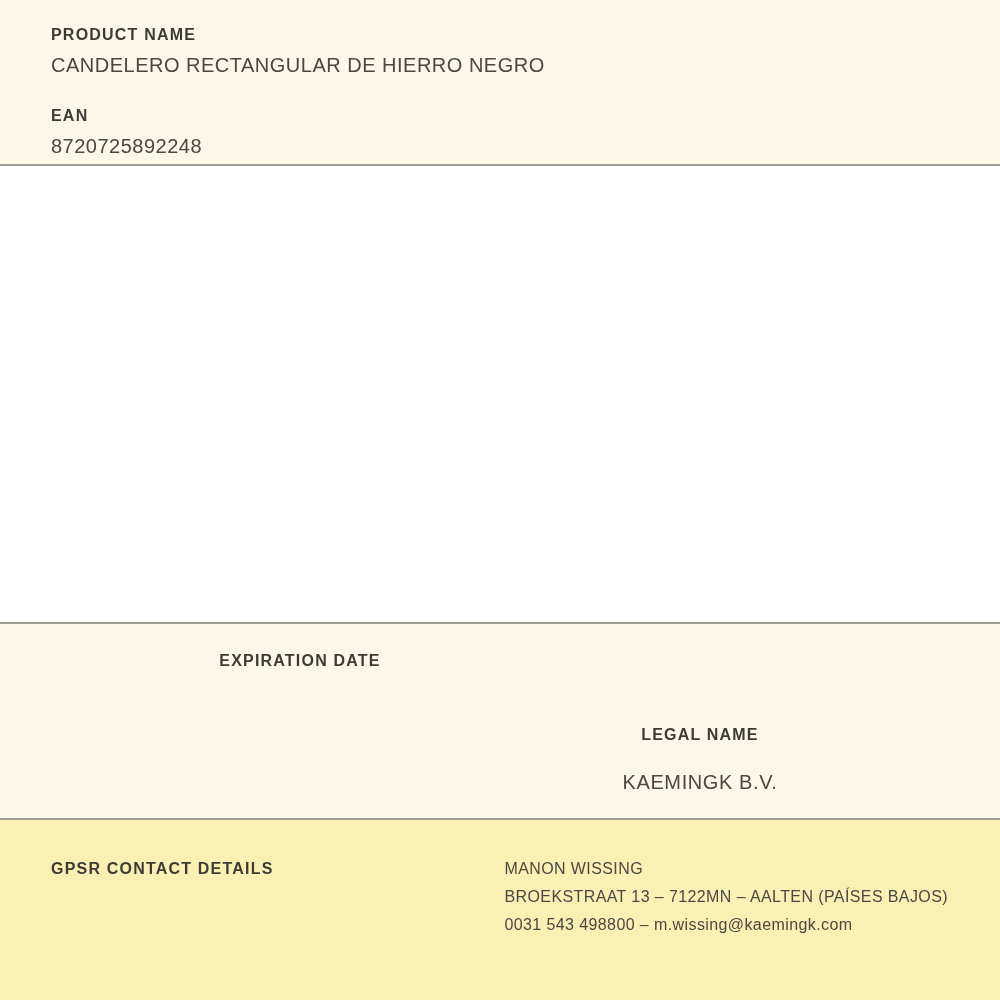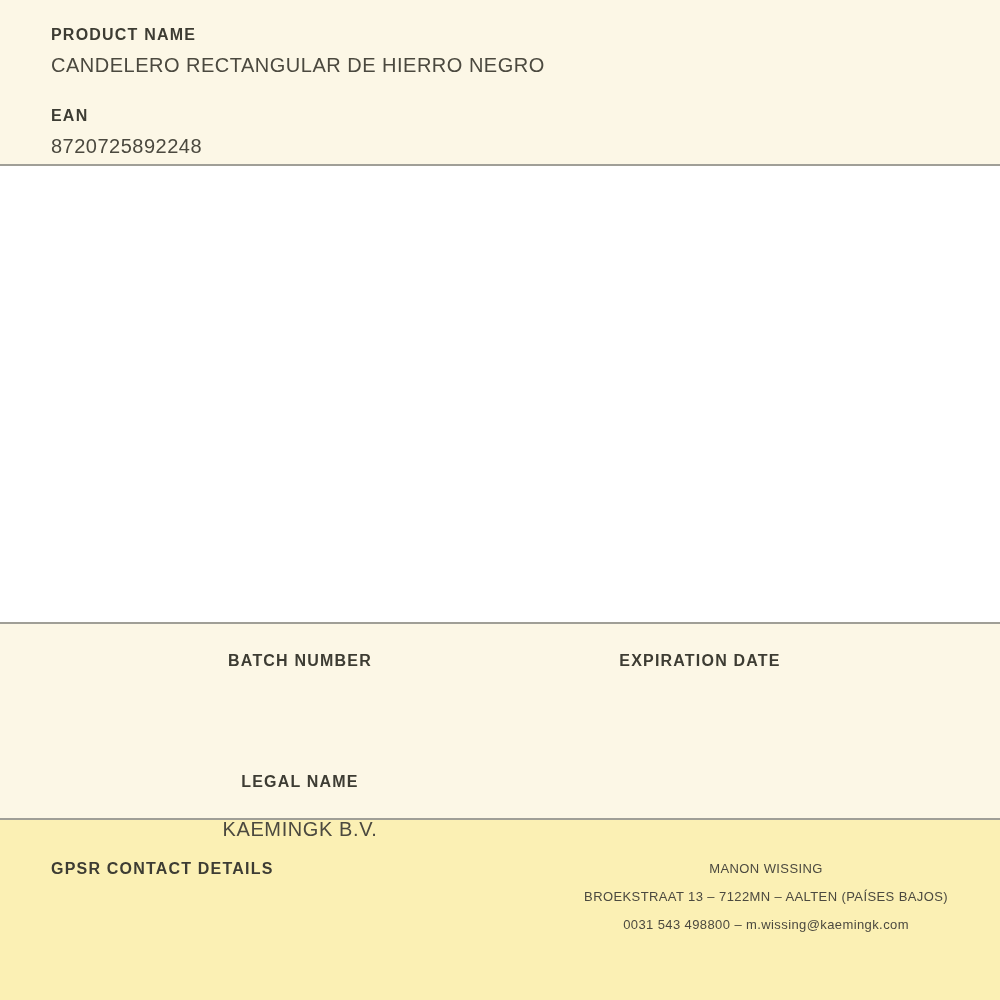--- a/index.html
+++ b/index.html
@@ -73,22 +73,22 @@
   }
   .contact-heading {
     font-size: 16px;
     font-weight: bold;
     color: #3d3c33;
     letter-spacing: 1.2px;
     line-height: 16px;
     white-space: nowrap;
   }
   .contact-lines {
-    text-align: center;
-    font-size: 13px;
+    text-align: left;
+    font-size: 16px;
     color: #4b493f;
     letter-spacing: 0.4px;
     line-height: 28px;
     margin-top: -6px;
   }
 </style>
 </head>
 <body>
 
 <div class="page">
@@ -102,24 +102,20 @@
       <div class="field-label">EAN</div>
       <div class="field-value">8720725892248</div>
     </div>
   </section>
 
   <section class="section-blank"></section>
 
   <section class="section-details">
     <div class="details-grid">
       <div class="cell">
-        <div class="field-label">BATCH NUMBER</div>
-        <div class="field-value"></div>
-      </div>
-      <div class="cell">
         <div class="field-label">EXPIRATION DATE</div>
         <div class="field-value"></div>
       </div>
       <div class="cell row2">
         <div class="field-label">LEGAL NAME</div>
         <div class="field-value">KAEMINGK B.V.</div>
       </div>
       <div class="cell row2">
       </div>
     </div>

